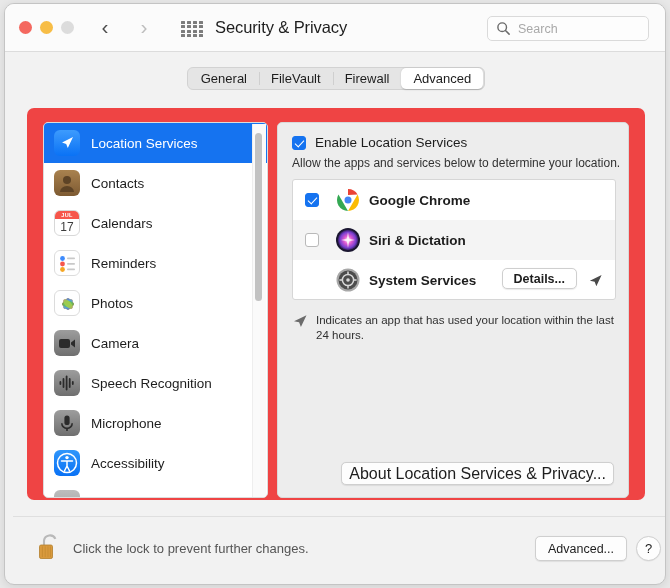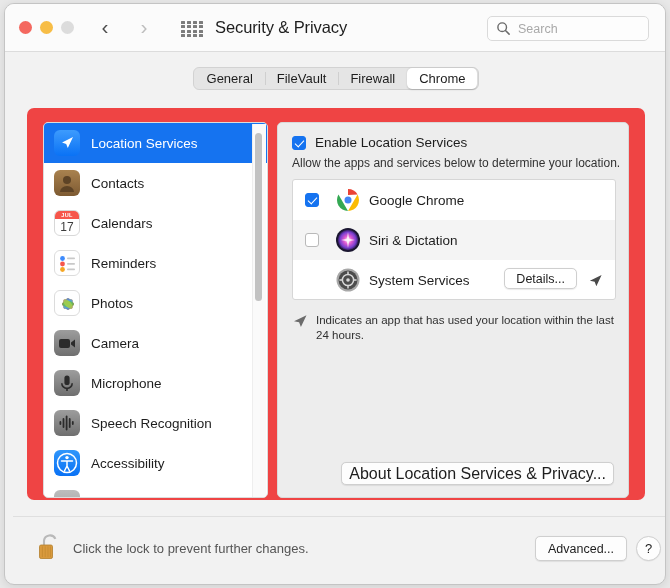--- a/index.html
+++ b/index.html
@@ -140,21 +140,21 @@
   }
   .enable-row { position: absolute; left: 14px; top: 12px; display: flex; align-items: center; }
   .enable-row .lbl { font-size: 13.5px; color: #1d1d1d; margin-left: 9px; }
   .desc { position: absolute; left: 14px; top: 33px; font-size: 12px; color: #333; }
   .applist {
     position: absolute; left: 14px; top: 56px;
     width: 324px; height: 121px;
     background: #fff; border: 1px solid #d6d6d6; border-radius: 3px;
     overflow: hidden;
   }
-  .app-row { display: flex; align-items: center; height: 40px; padding-left: 12px; position: relative; }
+  .app-row { display: flex; align-items: center; height: 40px; padding-left: 12px; position: relative; font-weight: bold; }
   .app-row.alt { background: #f4f4f4; }
   .app-row .name { font-size: 13.5px; color: #1d1d1d; position: absolute; left: 76px; }
   .app-ico { width: 26px; height: 26px; position: absolute; left: 42px; border-radius: 5px; }
   .app-row .cb { position: absolute; left: 12px; }
   .details-btn {
     position: absolute; right: 38px; top: 8px;
     height: 21px; padding: 0 11px; line-height: 20px;
     font-size: 12.5px; color: #1d1d1d;
     background: #fff; border: 1px solid #cfcfcf; border-radius: 5px;
     box-shadow: 0 0.5px 1px rgba(0,0,0,0.08);
@@ -231,21 +231,21 @@
       </svg>
       <div class="search-ph">Search</div>
     </div>
   </div>
 
   <div class="tabrow">
     <div class="tabs">
       <div class="tab">General</div>
       <div class="tab divider">FileVault</div>
       <div class="tab divider">Firewall</div>
-      <div class="tab sel">Chrome</div>
+      <div class="tab sel">Advanced</div>
     </div>
   </div>
 
   <div class="panel">
 
     <div class="sidebar">
 
       <div class="side-item sel">
         <span class="ico loc">
           <svg viewBox="0 0 26 26" width="26" height="26">
@@ -309,41 +309,41 @@
         <span class="ico camera">
           <svg viewBox="0 0 26 26" width="26" height="26">
             <rect x="5" y="9" width="11" height="9" rx="2" fill="#2b2b2b"></rect>
             <path d="M17 12.5 L21 9.6 V17.4 L17 14.5 Z" fill="#2b2b2b"></path>
           </svg>
         </span>
         <span class="s-label">Camera</span>
       </div>
 
       <div class="side-item">
-        <span class="ico mic">
-          <svg viewBox="0 0 26 26" width="26" height="26">
-            <rect x="10.4" y="5.5" width="5.2" height="9.5" rx="2.6" fill="#2b2b2b"></rect>
-            <path d="M7.8 13.2 a5.2 5.2 0 0 0 10.4 0" fill="none" stroke="#2b2b2b" stroke-width="1.6"></path>
-            <line x1="13" y1="18.4" x2="13" y2="21" stroke="#2b2b2b" stroke-width="1.6"></line>
-          </svg>
-        </span>
-        <span class="s-label">Microphone</span>
-      </div>
-
-      <div class="side-item">
         <span class="ico speech">
           <svg viewBox="0 0 26 26" width="26" height="26" fill="#2b2b2b">
             <rect x="5.5" y="11" width="1.8" height="4" rx="0.9"></rect>
             <rect x="8.6" y="8" width="1.8" height="10" rx="0.9"></rect>
             <rect x="11.7" y="5.5" width="1.8" height="15" rx="0.9"></rect>
             <rect x="14.8" y="8" width="1.8" height="10" rx="0.9"></rect>
             <rect x="17.9" y="11" width="1.8" height="4" rx="0.9"></rect>
           </svg>
         </span>
         <span class="s-label">Speech Recognition</span>
+      </div>
+
+      <div class="side-item">
+        <span class="ico mic">
+          <svg viewBox="0 0 26 26" width="26" height="26">
+            <rect x="10.4" y="5.5" width="5.2" height="9.5" rx="2.6" fill="#2b2b2b"></rect>
+            <path d="M7.8 13.2 a5.2 5.2 0 0 0 10.4 0" fill="none" stroke="#2b2b2b" stroke-width="1.6"></path>
+            <line x1="13" y1="18.4" x2="13" y2="21" stroke="#2b2b2b" stroke-width="1.6"></line>
+          </svg>
+        </span>
+        <span class="s-label">Microphone</span>
       </div>
 
       <div class="side-item">
         <span class="ico access">
           <svg viewBox="0 0 26 26" width="26" height="26">
             <circle cx="13" cy="13" r="9.5" fill="none" stroke="#fff" stroke-width="1.5"></circle>
             <circle cx="13" cy="7.6" r="1.7" fill="#fff"></circle>
             <path d="M7.5 11 h11 M13 11 v5 M13 16 l-2.6 5 M13 16 l2.6 5" stroke="#fff" stroke-width="1.5" fill="none" stroke-linecap="round"></path>
           </svg>
         </span>

